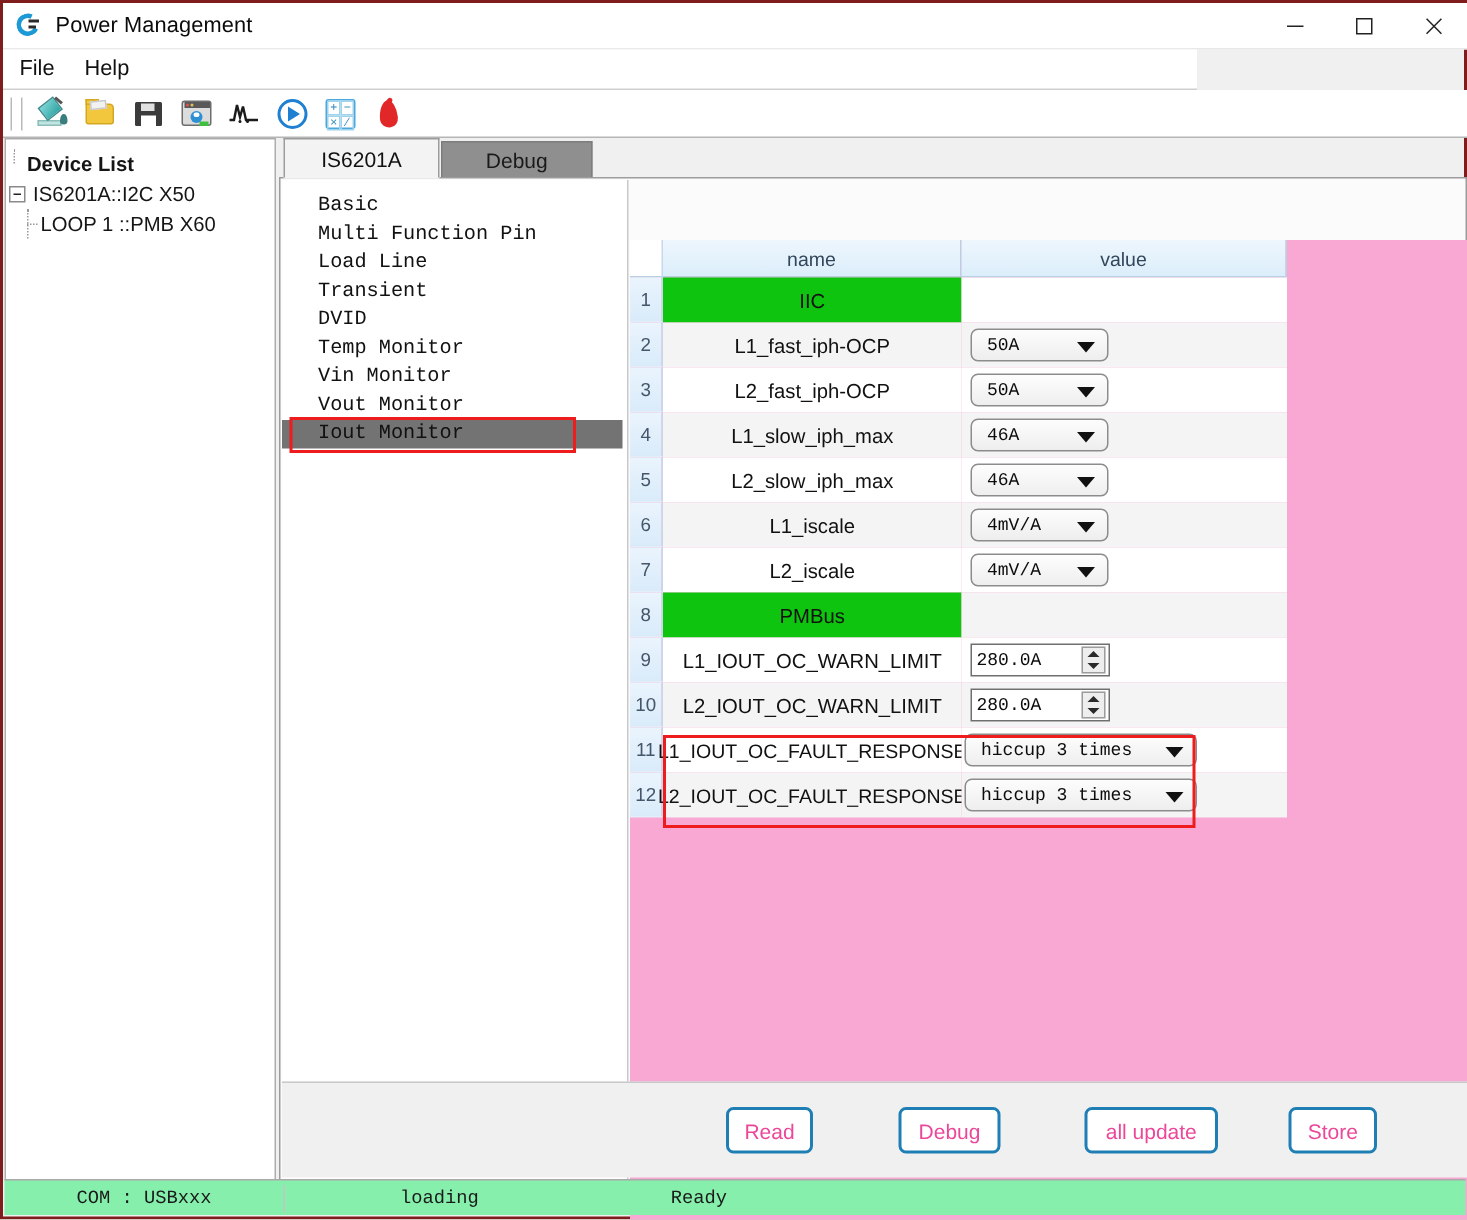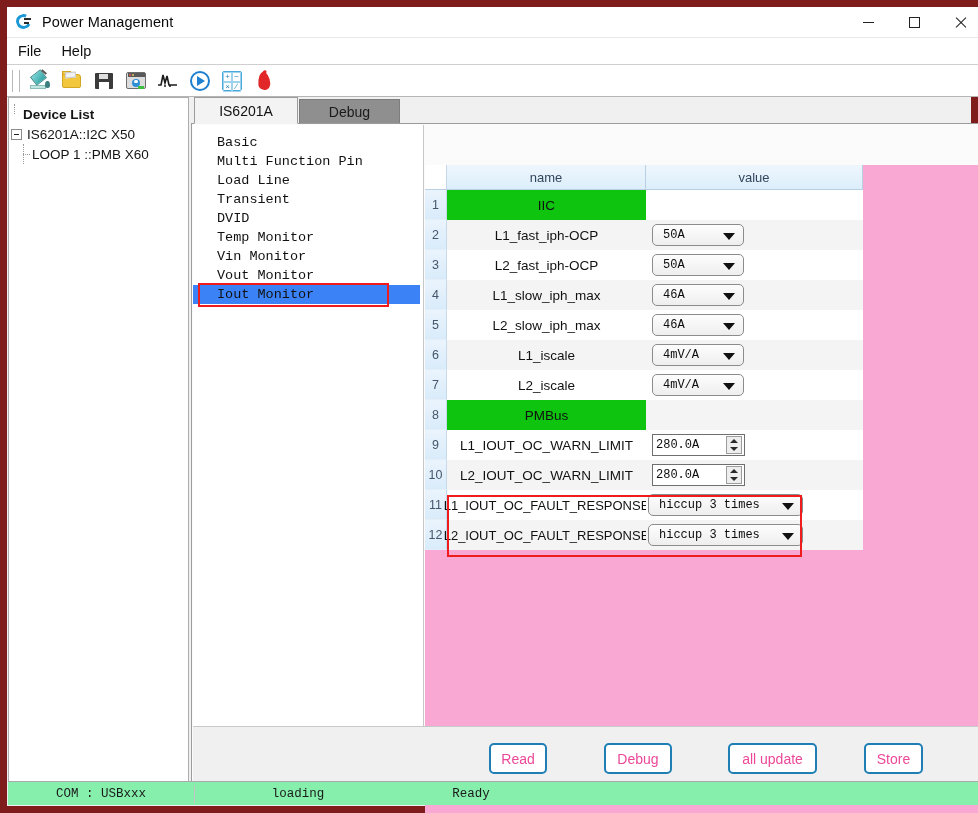--- a/index.html
+++ b/index.html
@@ -7,21 +7,21 @@
     margin: 0; padding: 0;
     width: 978px; height: 813px;
     font-family: "Liberation Sans", sans-serif;
     overflow: hidden;
     background: #ffffff;
   }
   #app {
     position: relative;
     width: 978px; height: 813px;
     background: #f0f0f0;
-    border: 7px solid #7f1d1d;
+    border: 2px solid #7f1d1d;
   }
 
   
   .titlebar {
     position: absolute; left: 0; top: 0;
     width: 976px; height: 31px;
     background: #ffffff;
     display: flex; align-items: center;
     border-bottom: 1px solid #e8e8e8;
   }
@@ -62,21 +62,21 @@
   .glyph-close:before, .glyph-close:after {
     content: ""; position: absolute; left: 0; top: 6px;
     width: 14px; height: 1px; background: #222;
   }
   .glyph-close:before { transform: rotate(45deg); }
   .glyph-close:after { transform: rotate(-45deg); }
 
   
   .menubar {
     position: absolute; left: 0; top: 31px;
-    width: 976px; height: 27px;
+    width: 796px; height: 27px;
     background: #ffffff;
     display: flex; align-items: center;
     border-bottom: 1px solid #cfcfcf;
   }
   .menu-item {
     font-size: 14.5px; color: #111;
     padding: 2px 9px; margin-left: 2px;
   }
 
   
@@ -281,21 +281,21 @@
     border-right: 1px solid #c8c8c8;
     padding-top: 8px;
   }
   .mrow {
     height: 19px; padding-left: 24px;
     font-size: 13.5px; color: #111;
     display: flex; align-items: center;
     white-space: nowrap;
     font-family: Liberation Mono, monospace;
   }
-  .mrow.selected { background: #3b82f6; }
+  .mrow.selected { background: #737373; }
   .sel-box {
     position: absolute; left: 5px; width: 191px; height: 24px;
     border: 2px solid #ee1c1c; pointer-events: none;
   }
 
   
   .tablearea {
     position: absolute; left: 233px; top: 1px;
     width: 558px; height: 666px;
     background: #f9a8d4;

